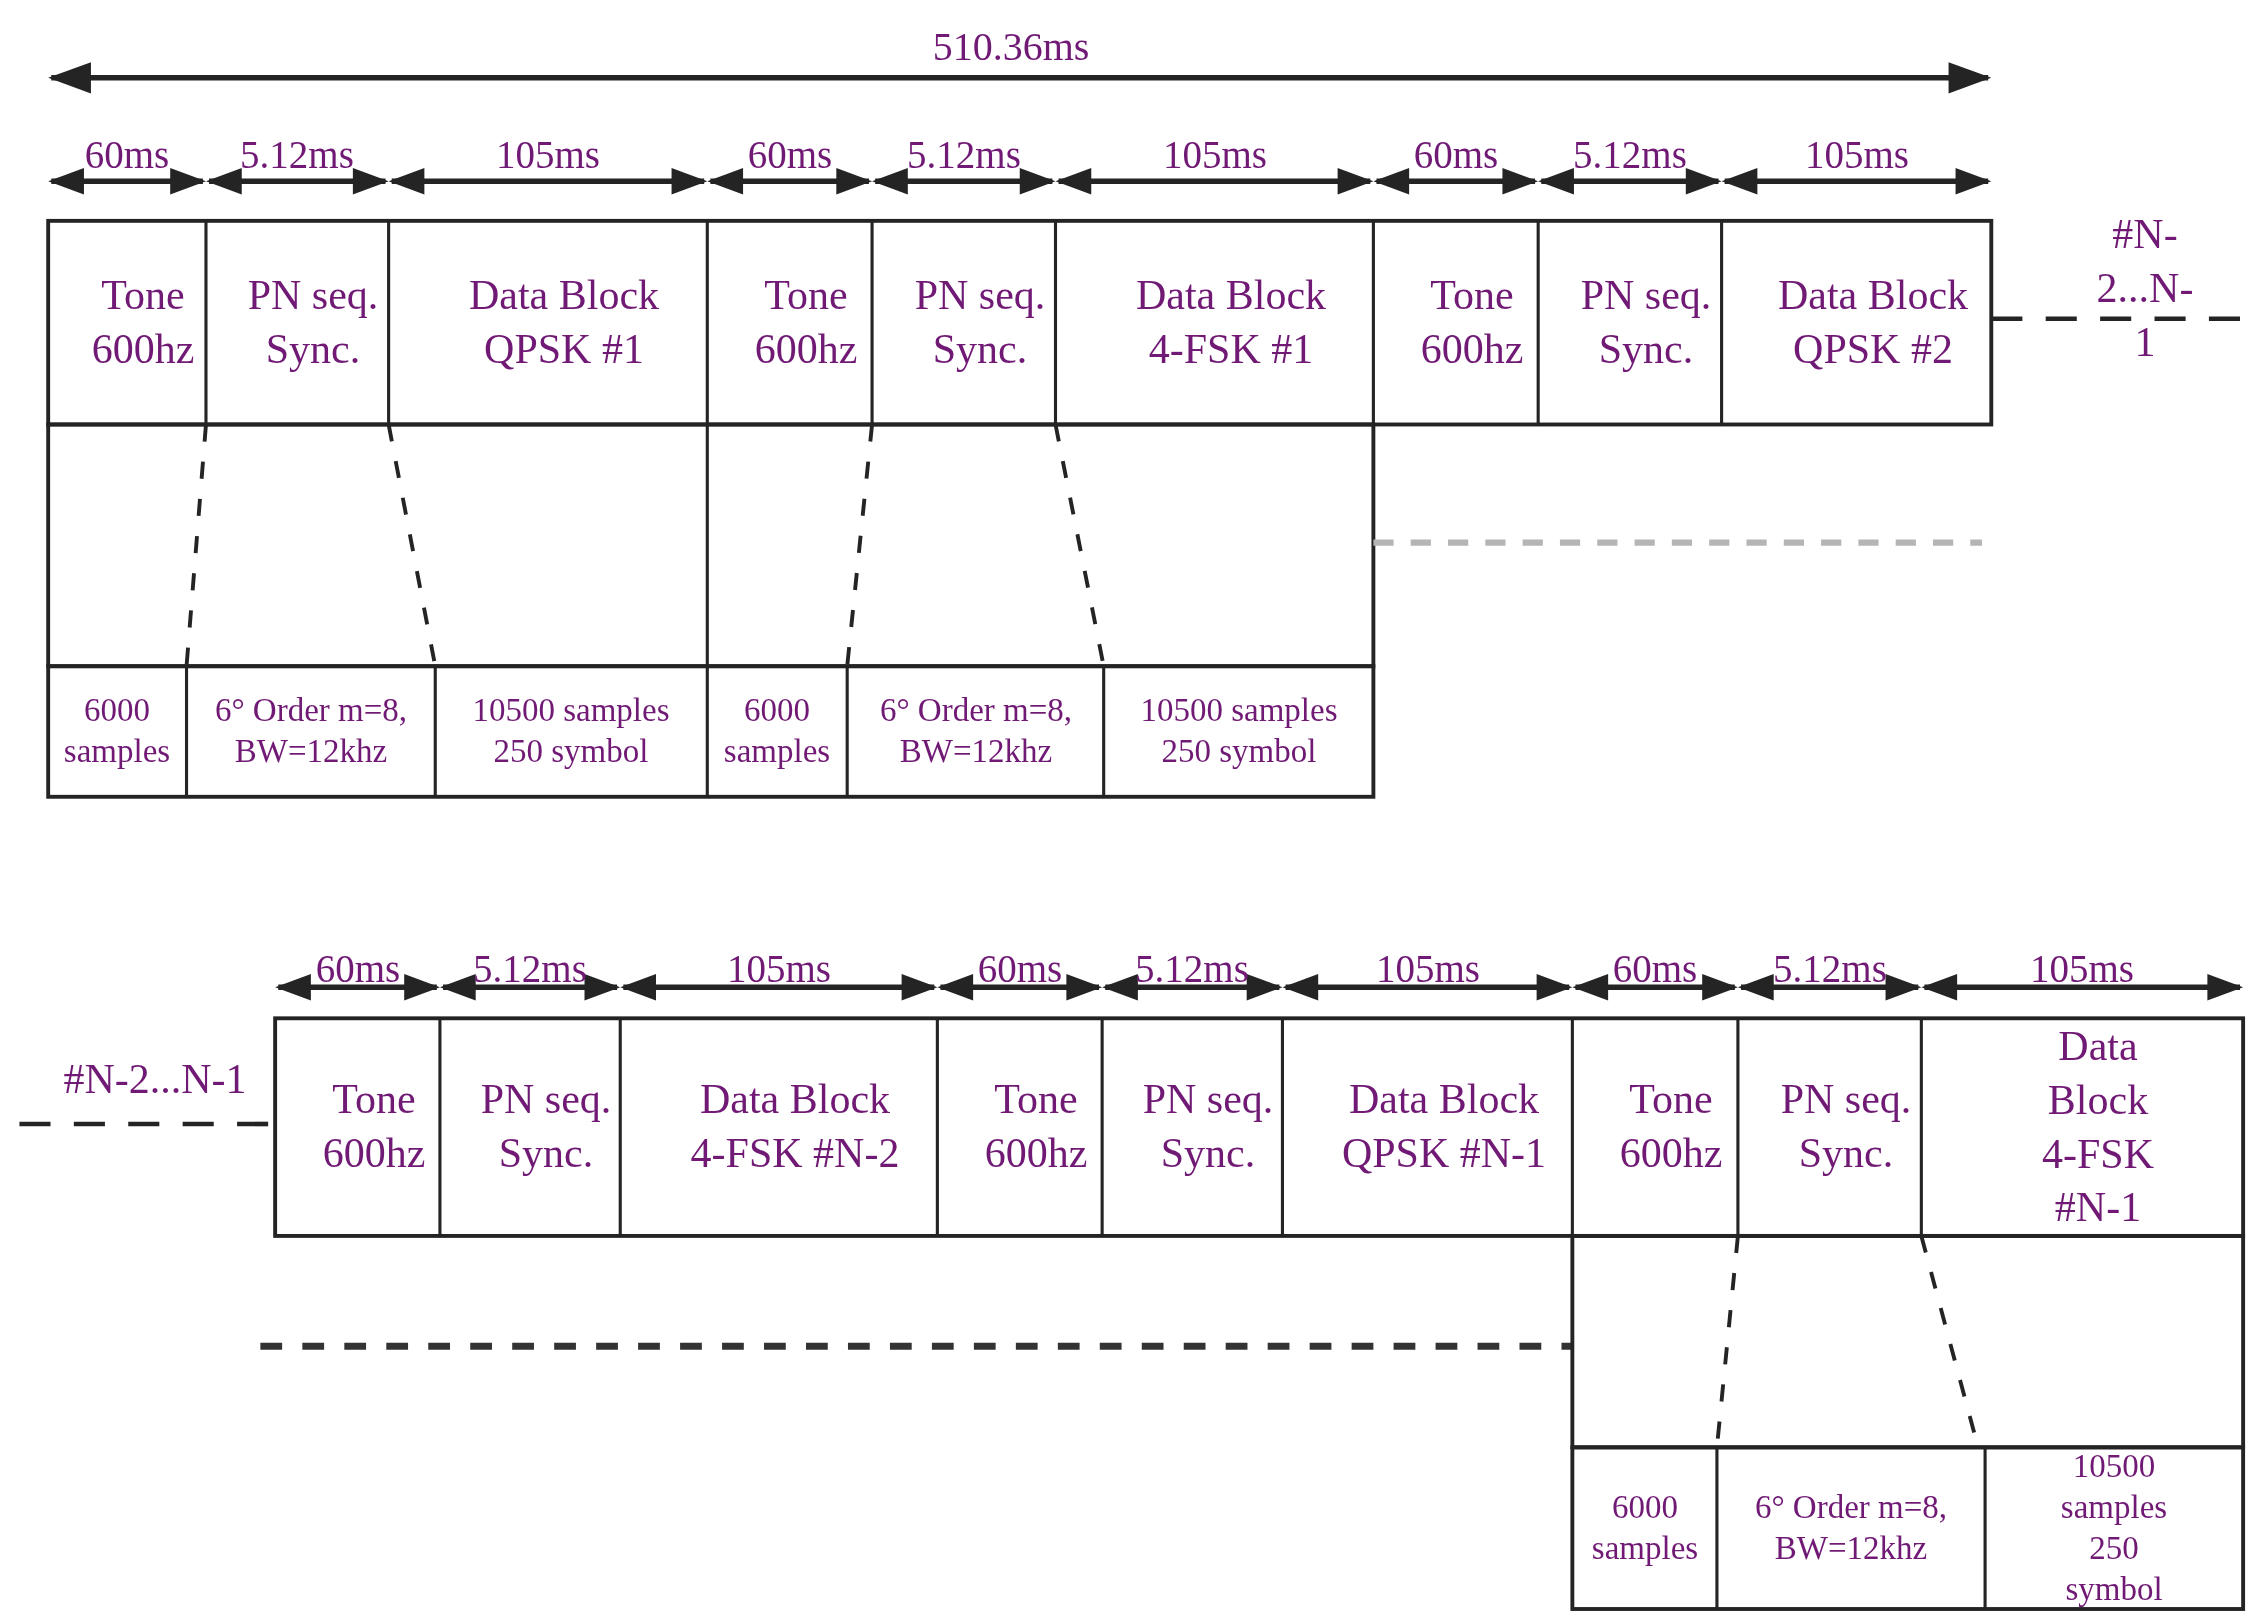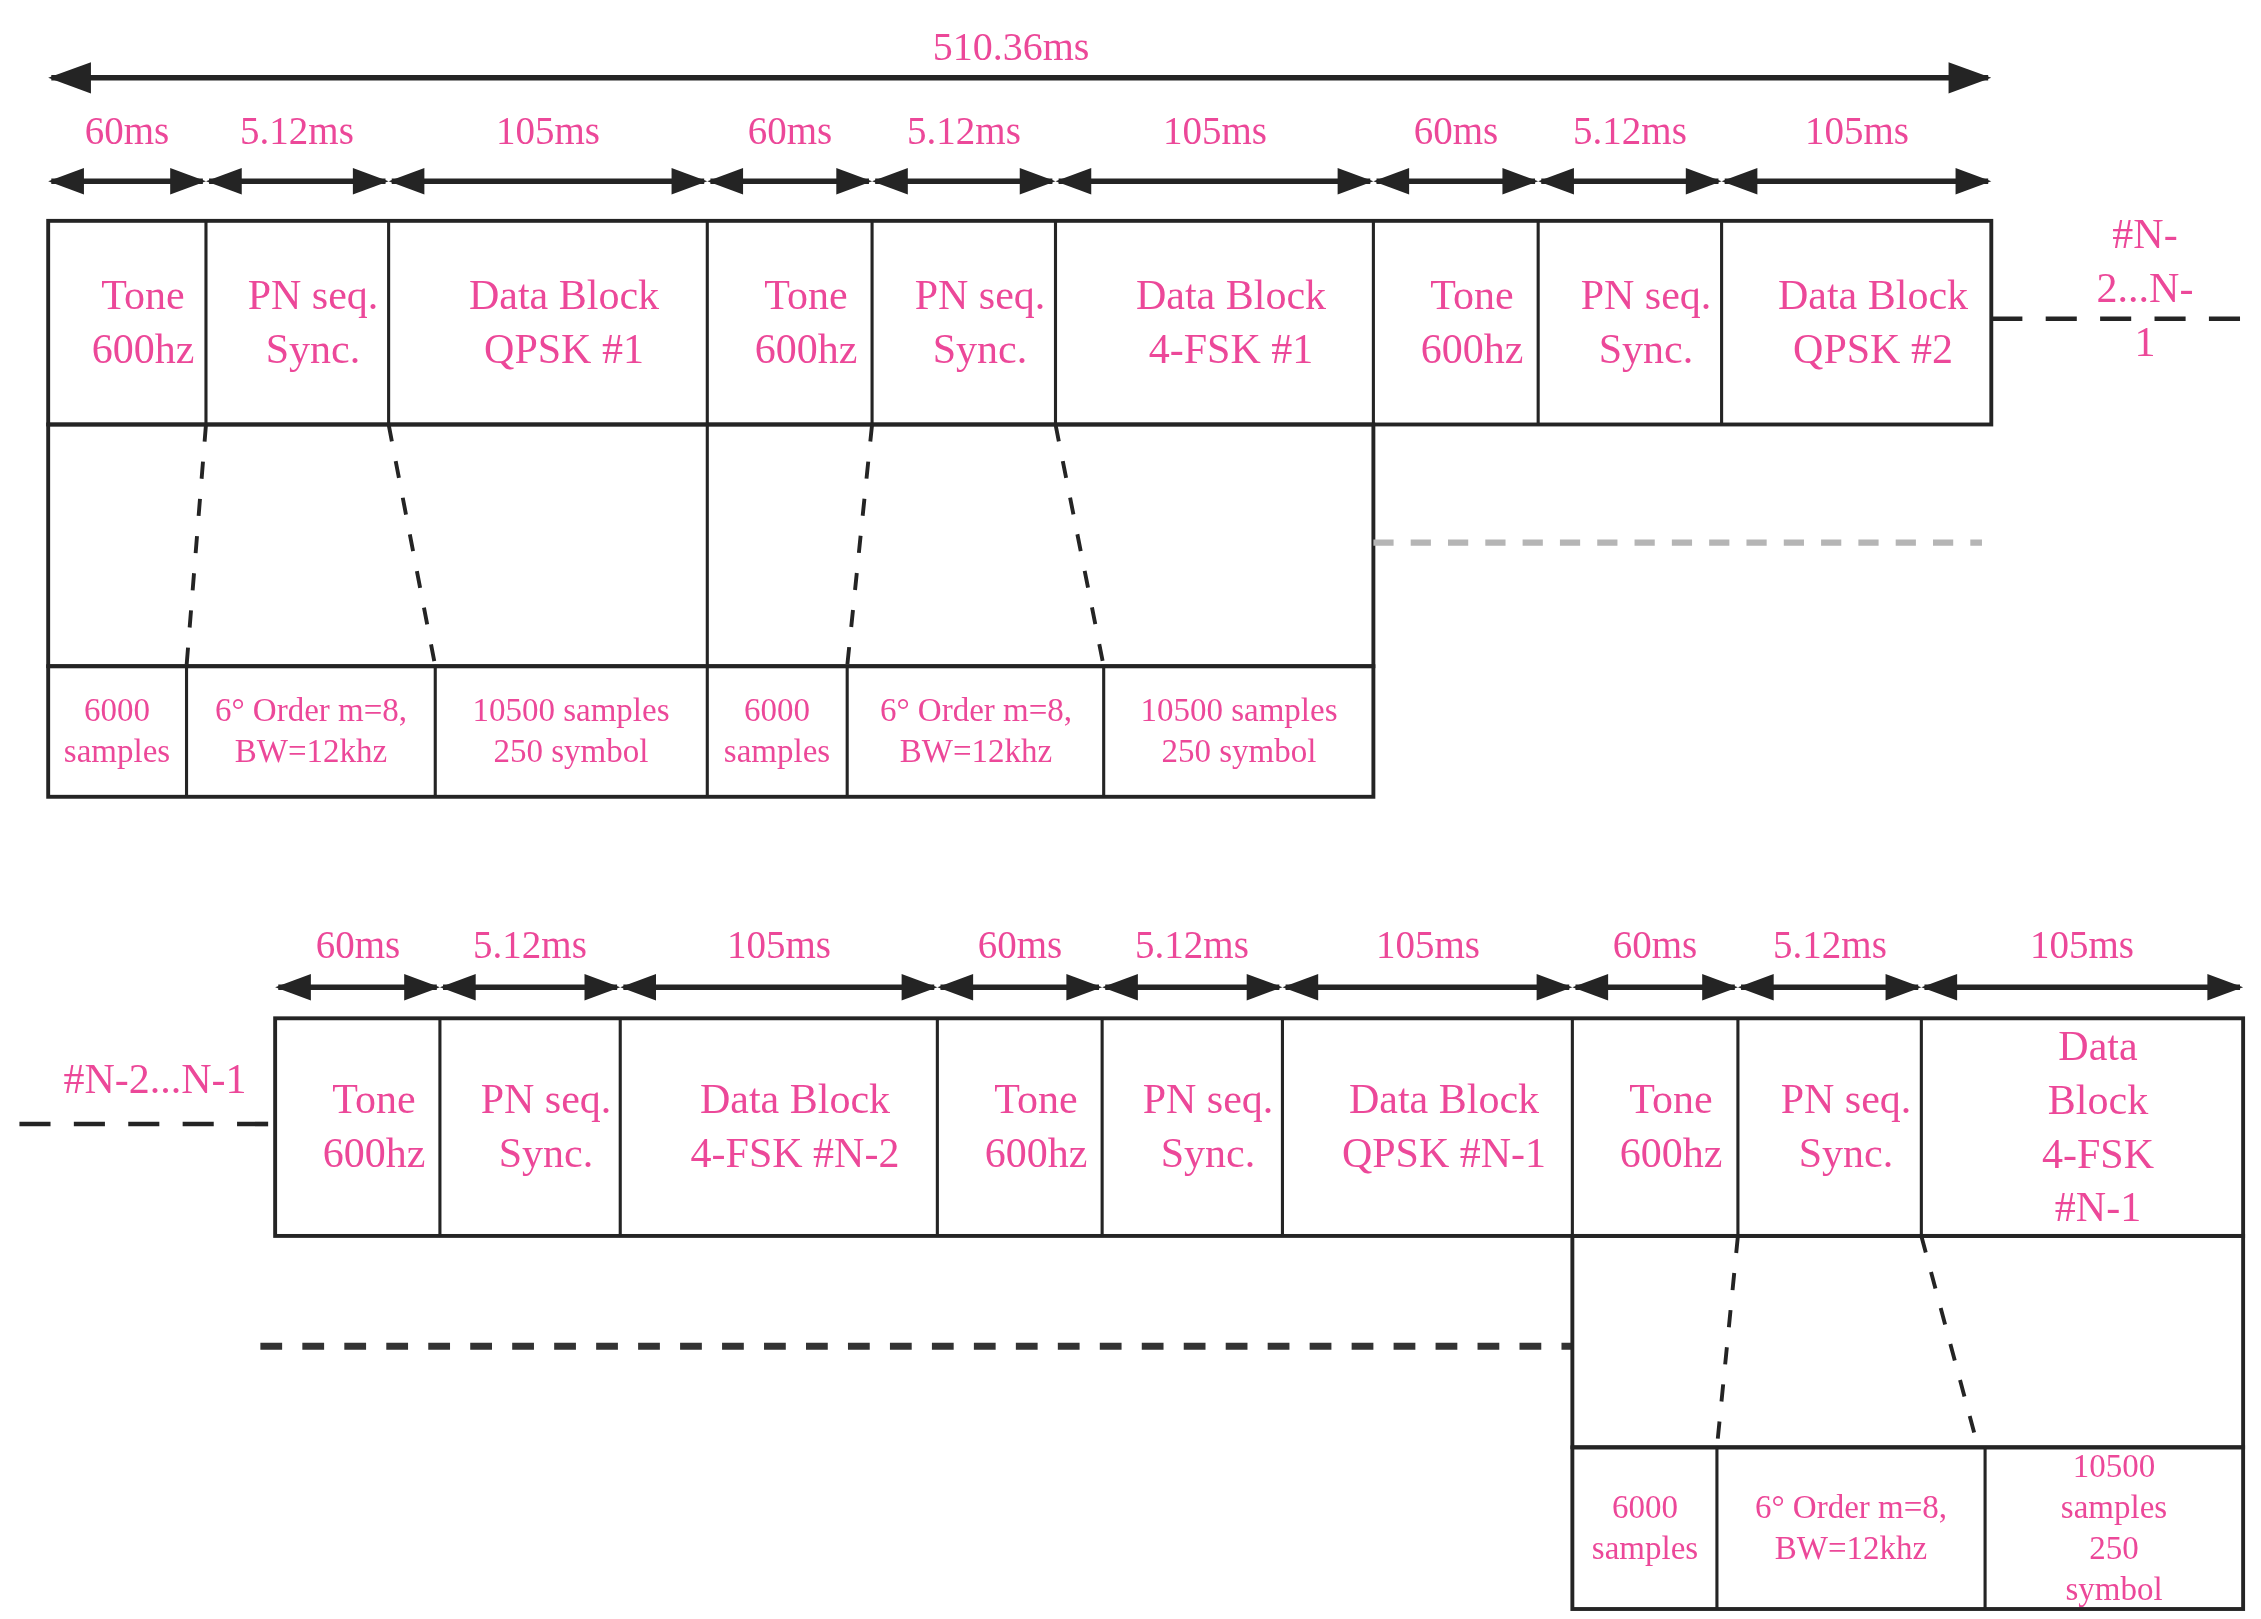--- a/index.html
+++ b/index.html
@@ -3,27 +3,27 @@
 <meta charset="utf-8">
 <style>
   html,body{margin:0;padding:0;background:#ffffff;}
   #canvas{
     position:relative;width:2261px;height:1620px;background:#ffffff;overflow:hidden;
     font-family:"Liberation Serif","DejaVu Serif",serif;color:#161616;
   }
   #geo{position:absolute;left:0;top:0;width:2261px;height:1620px;}
   .lbl{
     position:absolute;transform:translate(-50%,-50%);
-    white-space:pre-line;text-align:center;color:#ec4899;line-height:1.28;
+    white-space:pre-line;text-align:center;color:#701a75;line-height:1.28;
   }
   .total{left:1011px;top:47px;font-size:40px;}
   .ell{font-size:42px;}
   #ell1{left:2145px;top:289px;}
   #ell2{left:155px;top:1080px;}
-  .dur{font-size:39px;}
+  .dur{font-size:39px;margin-top:24px;}
   .blk{font-size:42px;margin-left:16px;}
   .ann{font-size:33px;line-height:1.24;}
 </style>
 </head>
 <body>
 
 <div id="canvas">
   <svg id="geo" viewBox="0 0 2909 2084" xmlns="http://www.w3.org/2000/svg">
       <g>
         <line x1="66" y1="100" x2="2558" y2="100" stroke="#242424" stroke-width="7"></line>

